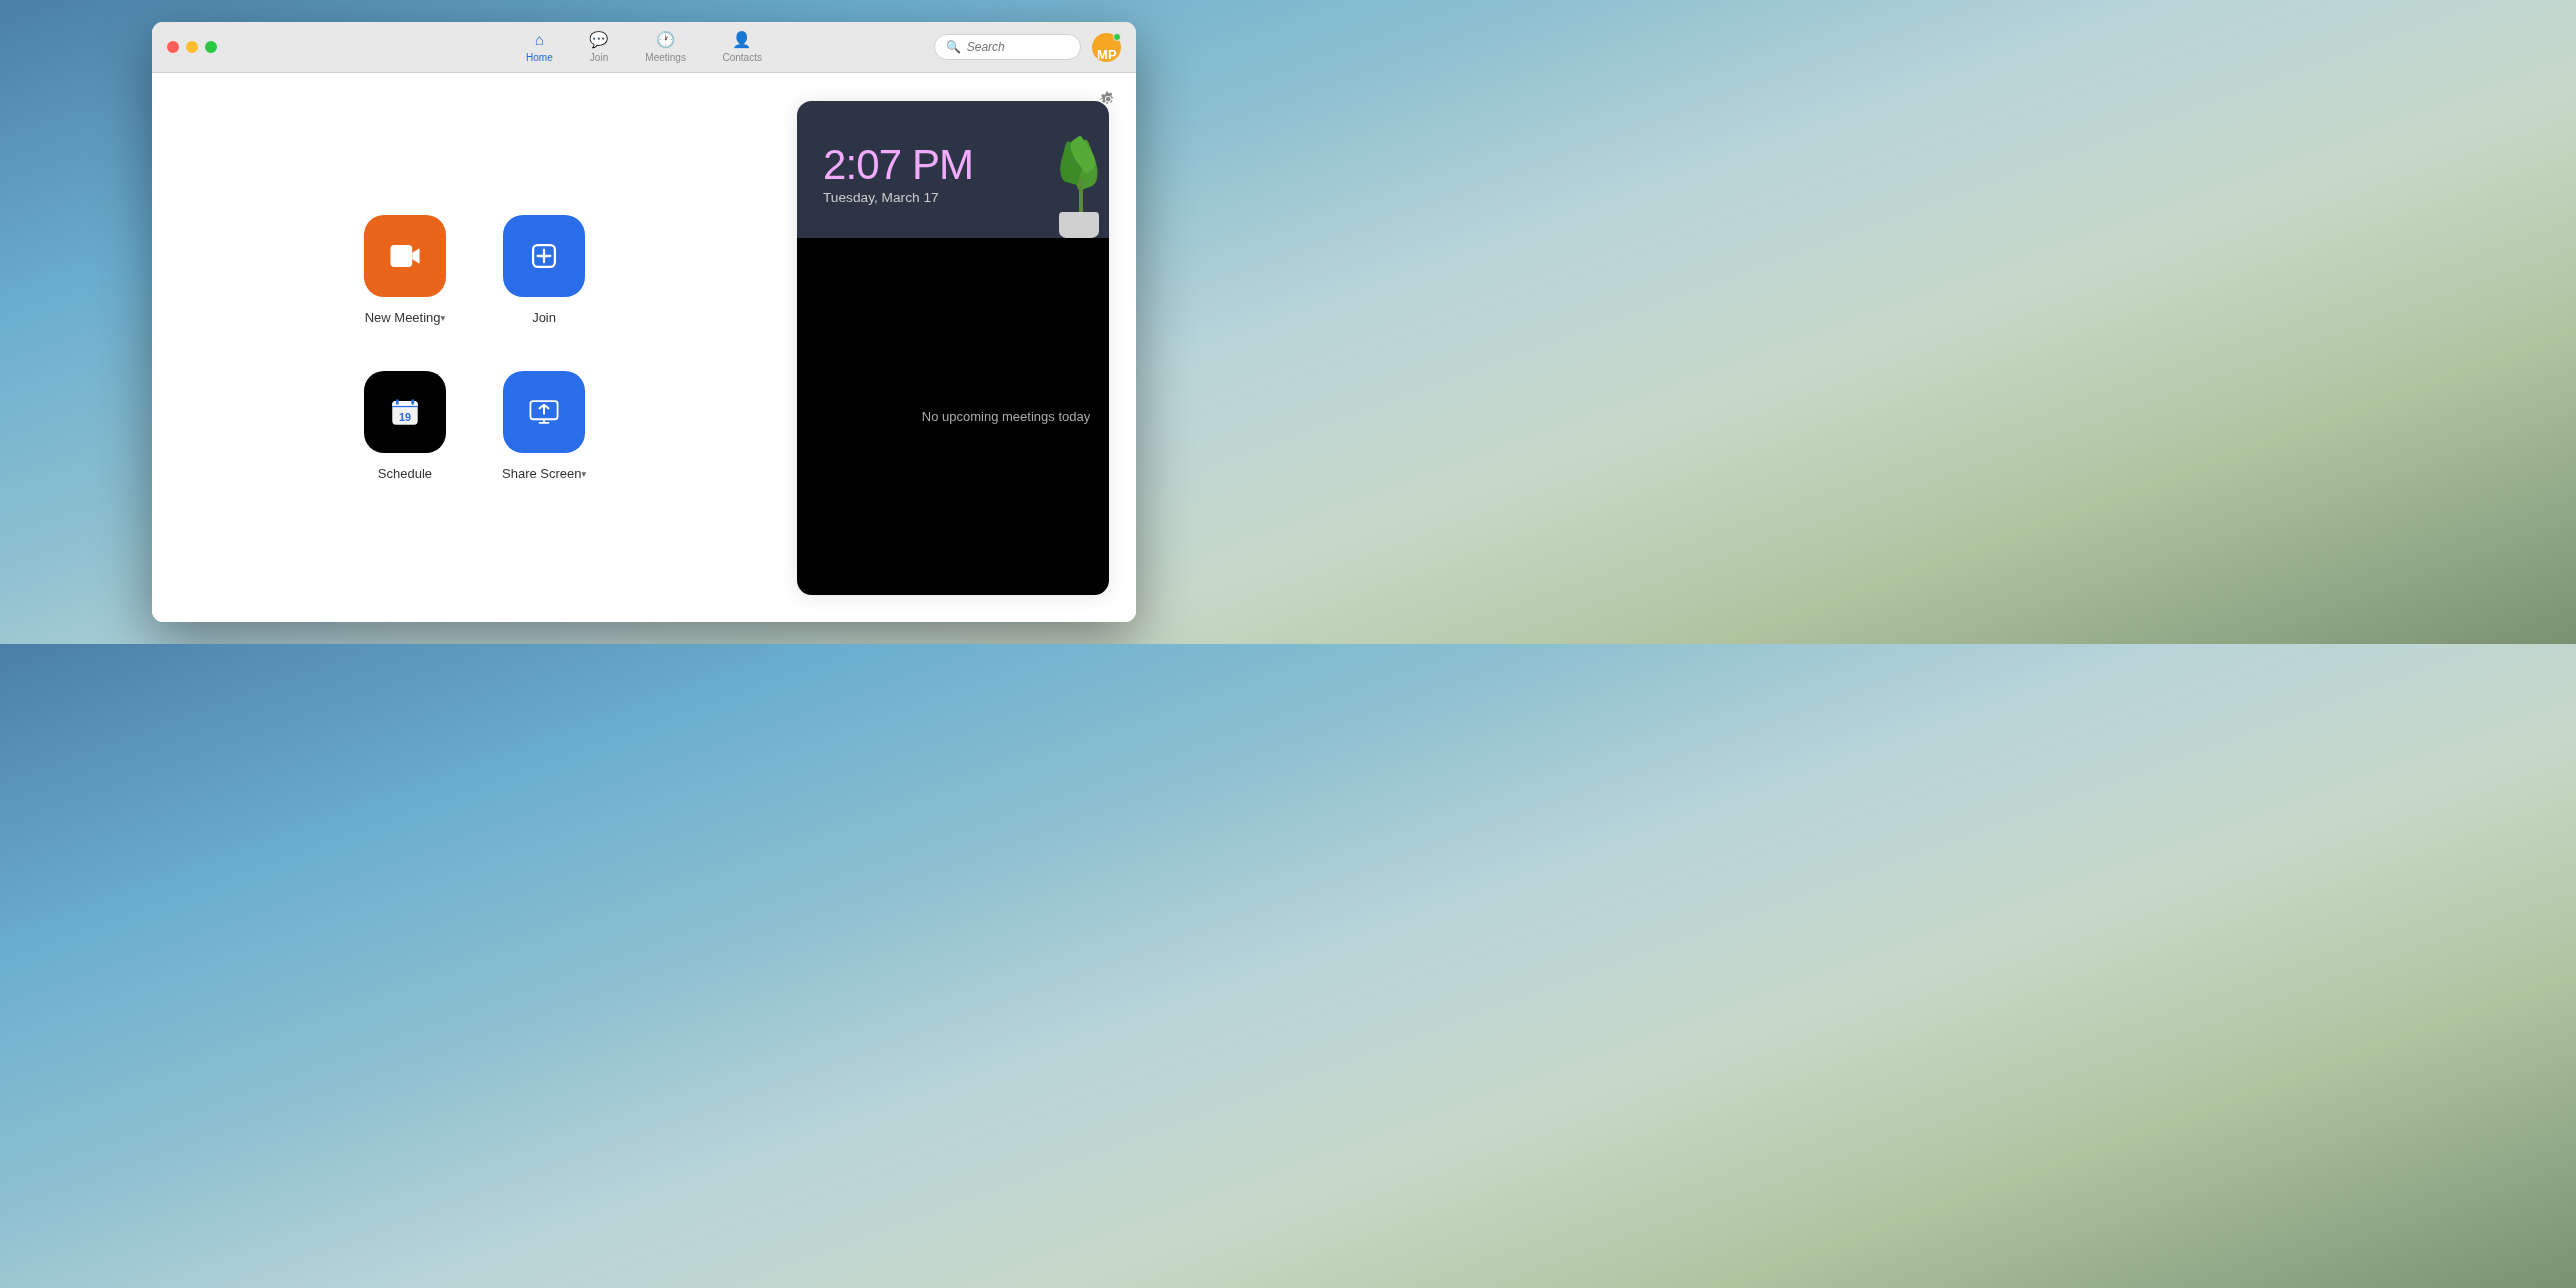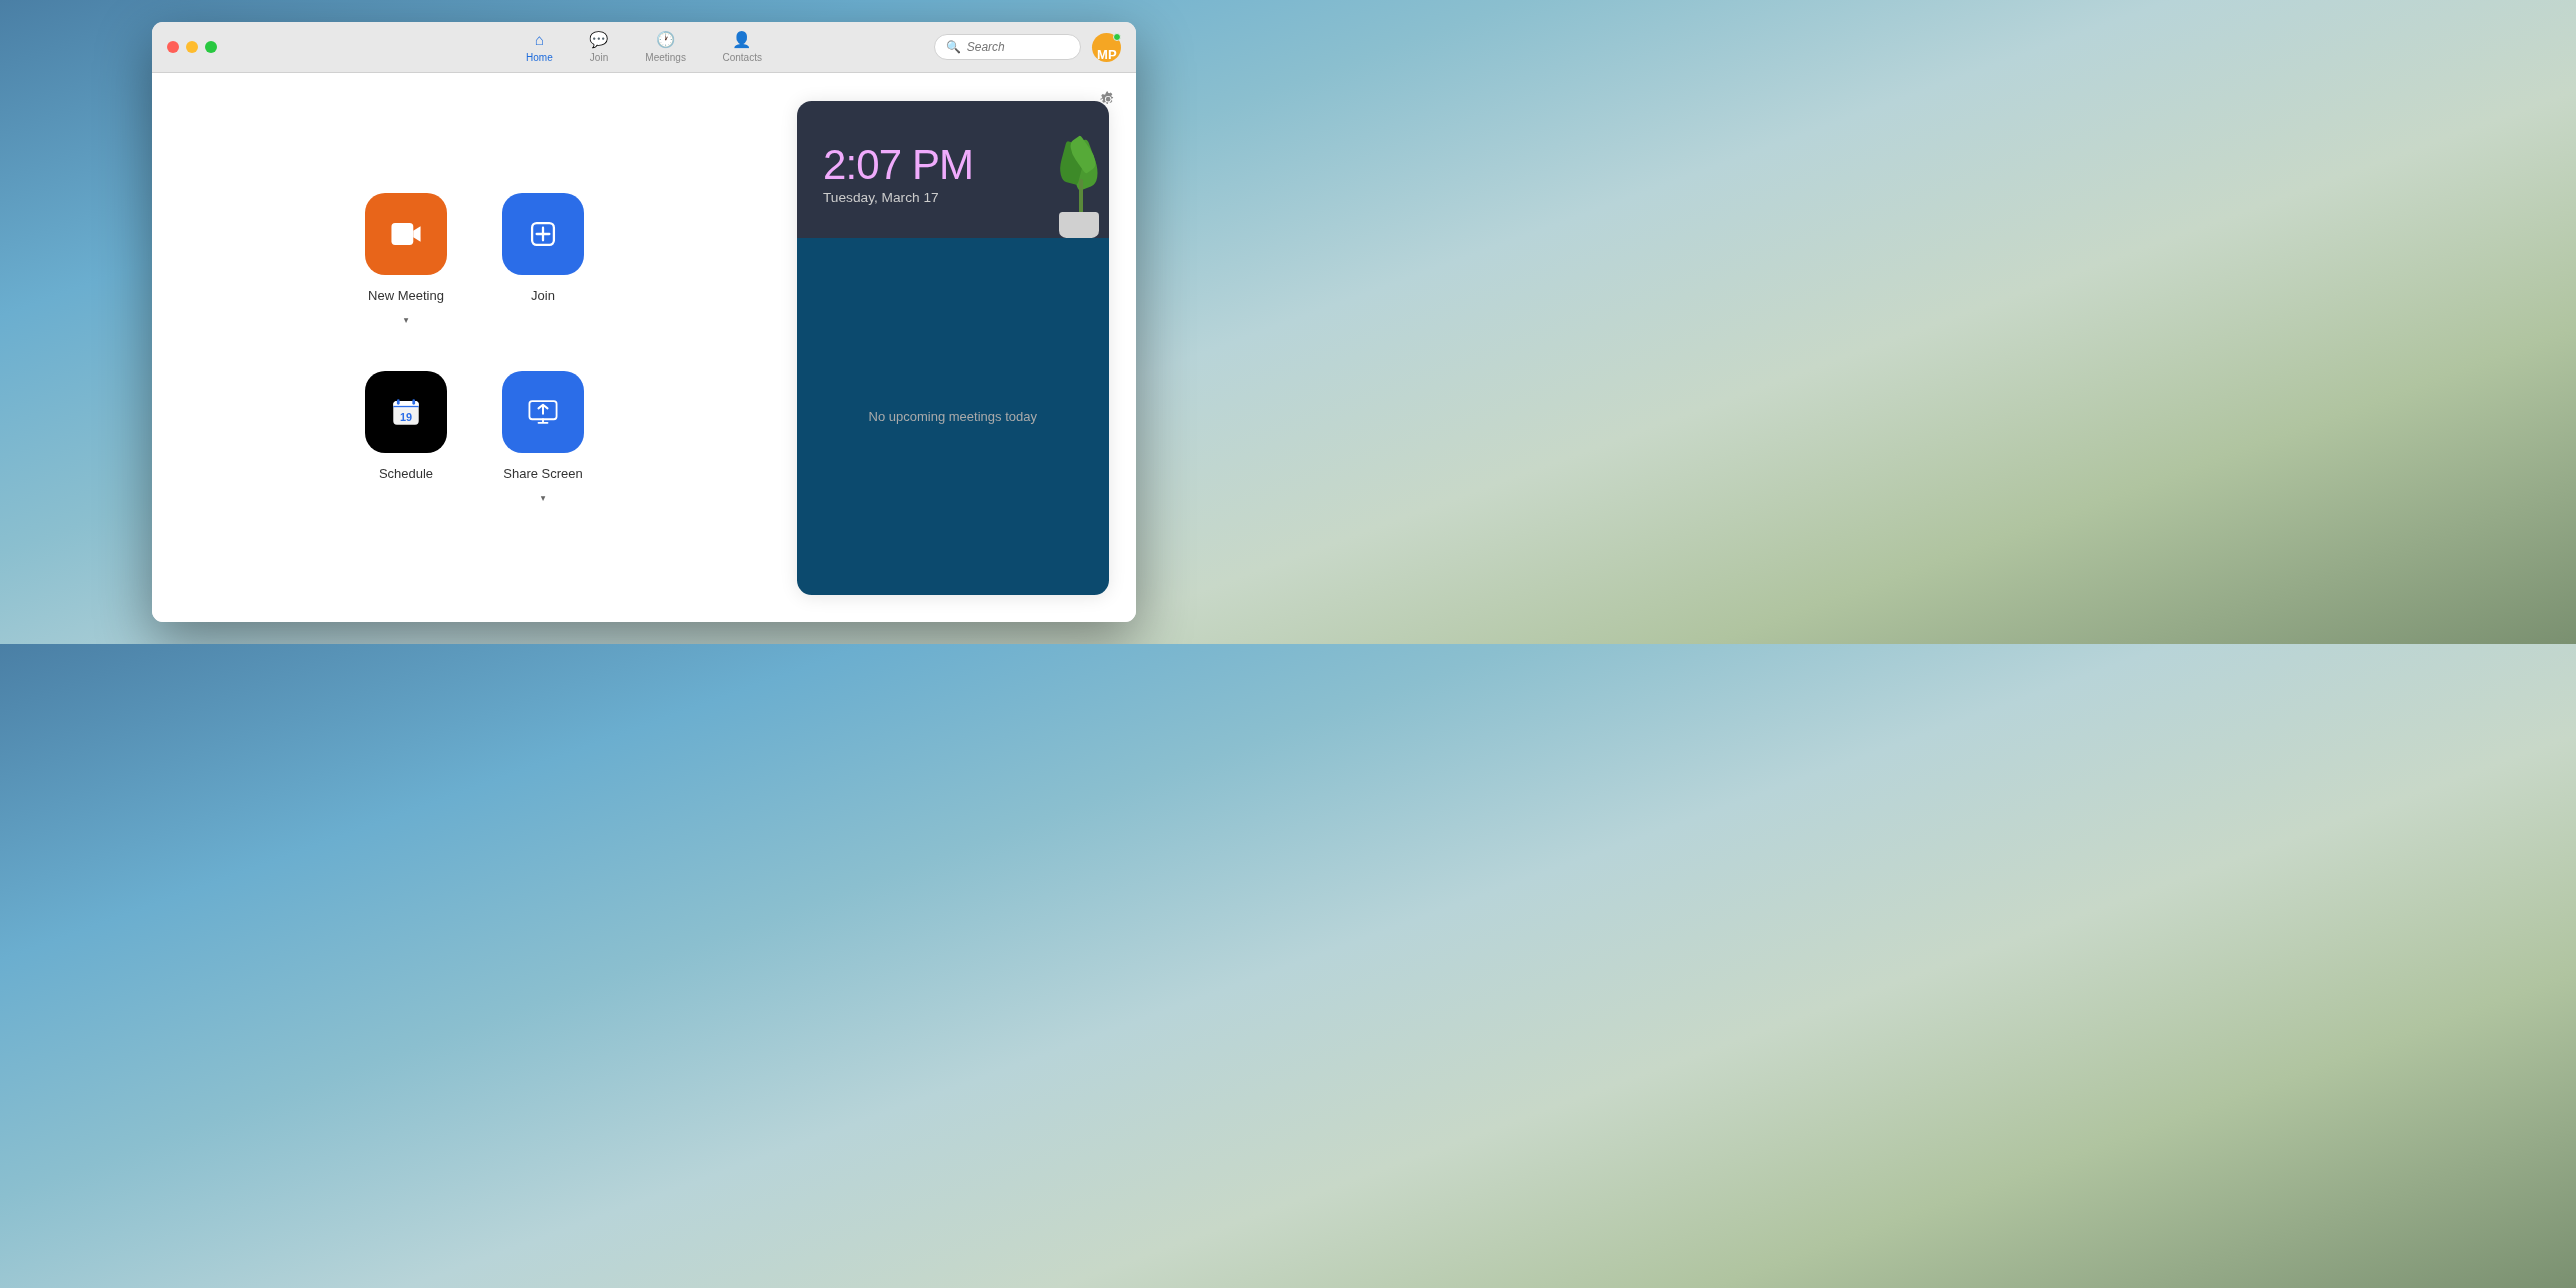--- a/index.html
+++ b/index.html
@@ -202,22 +202,21 @@
 
     .action-icon-btn.orange { background: #e8651a; }
     .action-icon-btn.blue { background: #2b6de8; }
     .action-icon-btn.blue-dark { background: #000000; }
 
     .action-label {
       font-size: 13px;
       color: #333;
       display: flex;
       align-items: center;
-      gap: 11px;
-      flex-direction: column;
+      gap: 0;
     }
 
     .action-label .chevron {
       font-size: 9.2px;
       color: #666;
     }
 
     
     .calendar-panel {
       width: 339px;
@@ -314,25 +313,25 @@
     .plant-leaf-3 {
       width: 18.3px;
       height: 35px;
       bottom: 66px;
       right: 16.5px;
       transform: rotate(-35deg);
       background: #56aa38;
     }
 
     .calendar-body {
-      background: #0c4a6e;
+      background: #000000;
       flex: 1;
       display: flex;
       align-items: center;
-      justify-content: center;
+      justify-content: flex-end;
       padding: 18.3px;
     }
 
     .no-meetings-text {
       font-size: 13px;
       color: #aaa;
     }
   </style>
 </head>
 <body>

